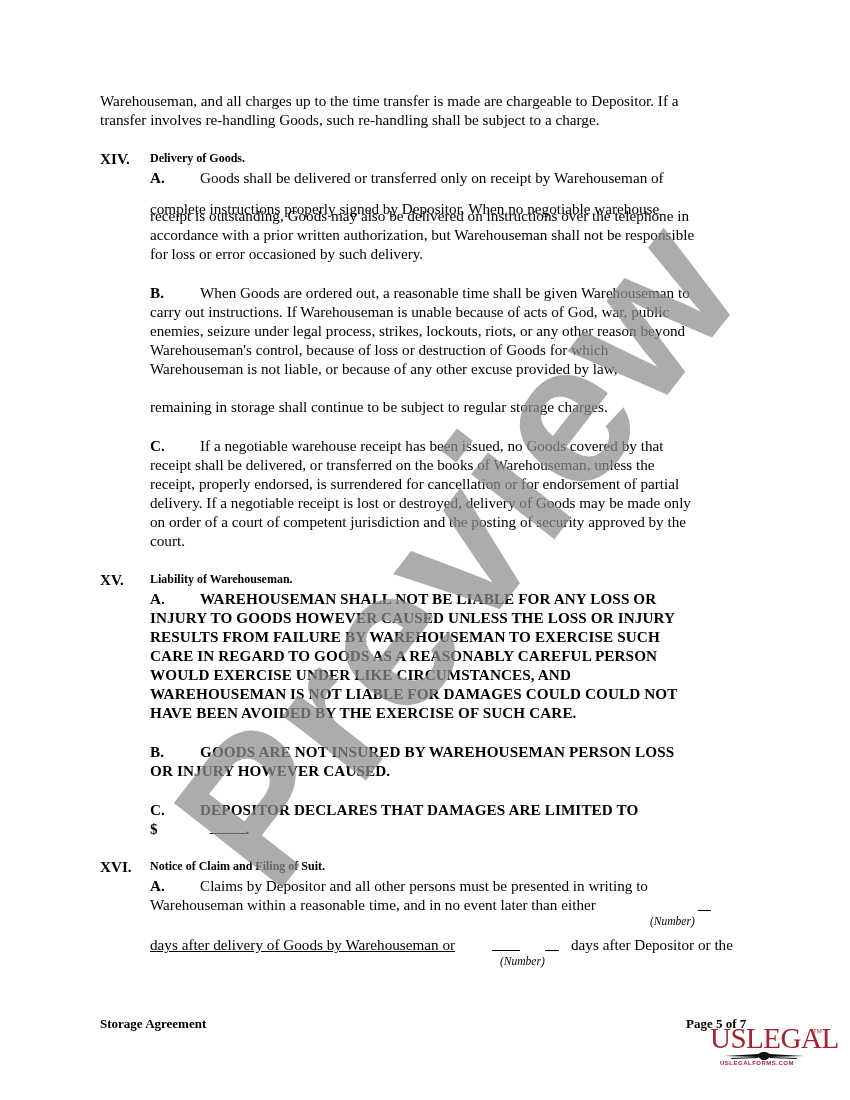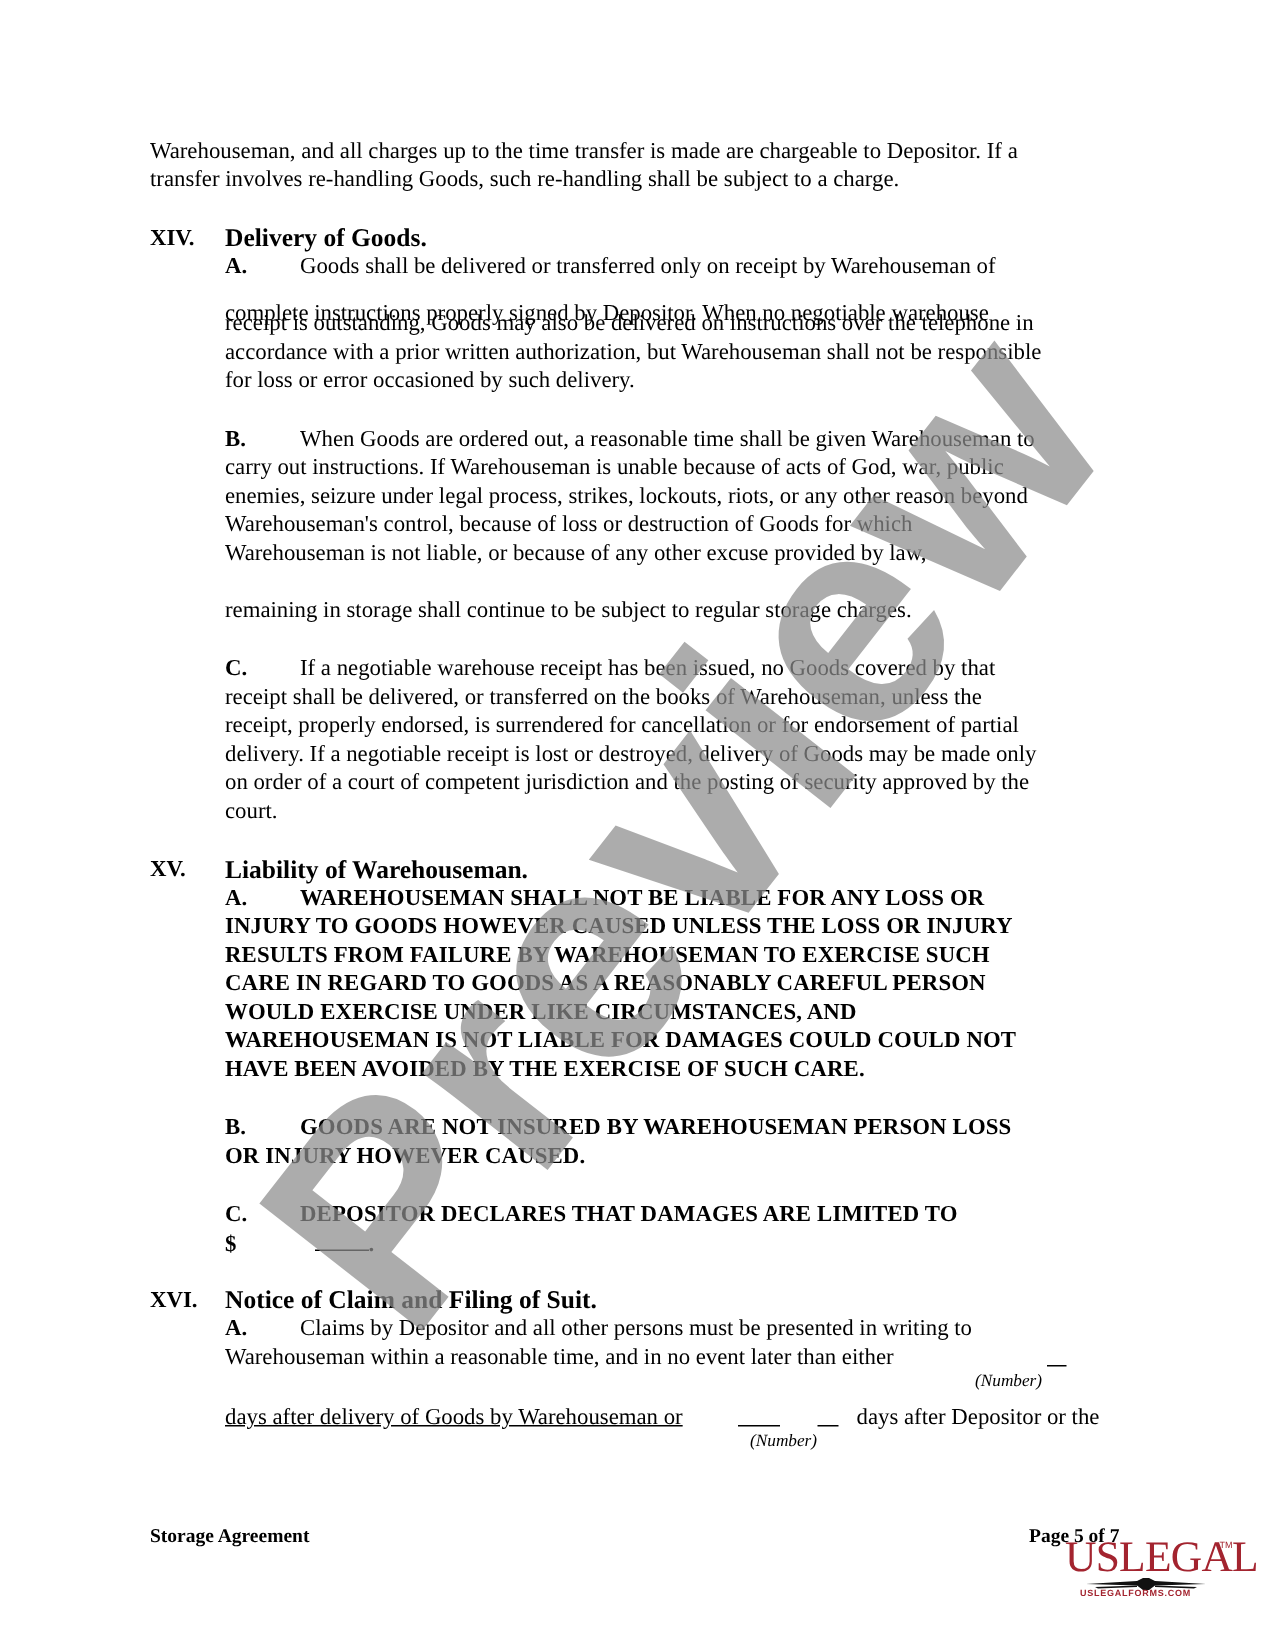--- a/index.html
+++ b/index.html
@@ -1,21 +1,21 @@
 <!DOCTYPE html>
 <html><head>
 <meta charset="utf-8">
 <style>
   html, body { margin: 0; padding: 0; background: #ffffff; }
   body { width: 850px; height: 1100px; position: relative; overflow: hidden;
          font-family: "Liberation Serif", "DejaVu Serif", serif; color: #000; }
   .page { position: absolute; left: 0; top: 0; width: 850px; height: 1100px; }
   .txt { position: absolute; left: 100px; width: 660px; font-size: 15.2px; line-height: 19.2px; }
   .indent { left: 150px; width: 605px; }
-  .head { position: absolute; font-size: 17px; line-height: 19.2px; font-weight: bold; }
+  .head { position: absolute; font-size: 12px; line-height: 19.2px; font-weight: bold; }
   .num { position: absolute; left: 100px; font-weight: bold; font-size: 15.2px; line-height: 19.2px; }
   .lbl { font-weight: bold; display: inline-block; width: 50px; }
   .upper { font-weight: bold; letter-spacing: 0.1px; }
   .blank { display: inline-block; border-bottom: 1.5px solid #000; height: 14px; vertical-align: baseline; }
   .hint { position: absolute; font-style: italic; font-size: 11.5px; }
   .footer { position: absolute; top: 1016px; font-weight: bold; font-size: 13px; }
   .watermark { position: absolute; left: 85px; top: 480px; width: 700px; text-align: center;
                font-family: "Liberation Sans", "DejaVu Sans", sans-serif; font-weight: bold;
                font-size: 200px; color: rgba(140,140,140,0.72); transform: rotate(-52deg);
                transform-origin: 50% 50%; line-height: 200px; pointer-events: none; letter-spacing: 2px; }

